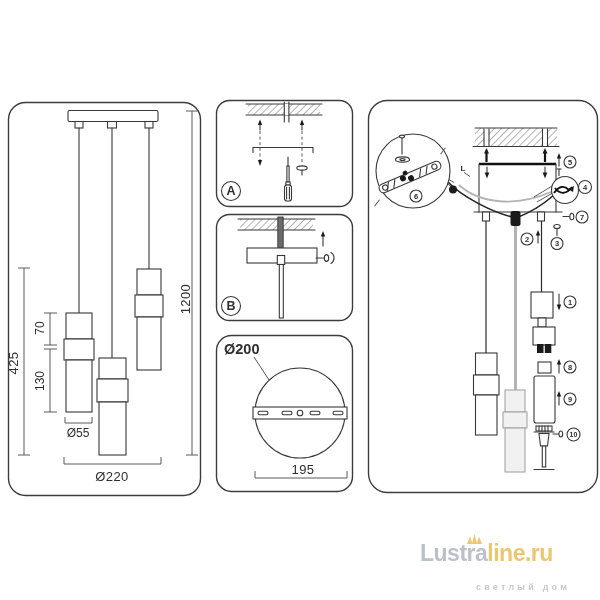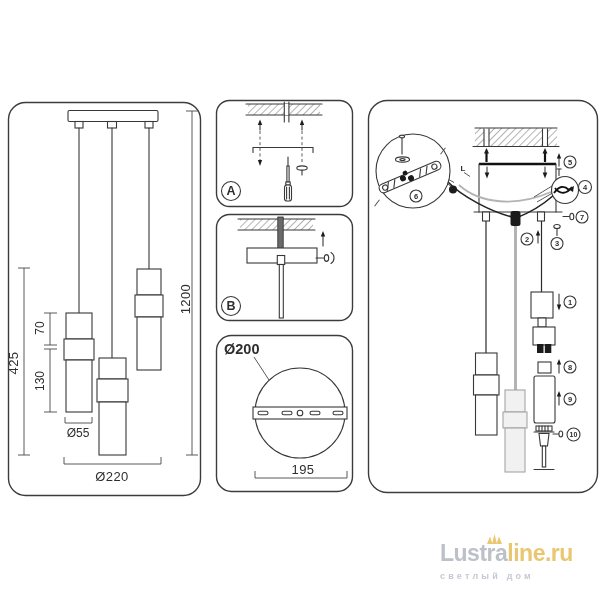--- a/index.html
+++ b/index.html
@@ -15,26 +15,26 @@
   svg .bk  { fill:#1b1b1b; stroke:none; }
   svg .gw  { stroke:#b3b3b3; fill:none; }
   svg .gf  { stroke:#a5a5a5; fill:#f1f1f1; stroke-width:1.1; }
   svg text.t  { font-family:"Liberation Sans","DejaVu Sans",sans-serif; fill:#2e2e2e; }
   svg text.dim { font-size:13px; letter-spacing:0.4px; }
   svg text.dimS { font-size:12px; }
   svg text.pl  { font-size:12.5px; font-weight:600; }
   svg text.big { font-size:14.5px; font-weight:700; }
   svg text.stp { font-size:7.5px; font-weight:600; }
   svg text.wl  { font-size:8px; font-weight:600; }
-  .watermark { position:absolute; left:440px; top:541px; width:150px; opacity:0.95; }
+  .watermark { position:absolute; left:420px; top:541px; width:150px; opacity:0.95; }
   .wm-brand { position:relative; font-size:23px; font-weight:700; line-height:1.05; white-space:nowrap; letter-spacing:-0.5px; }
   .wm-gray { color:#b9bdc6; }
   .wm-gold { color:#e9c46a; }
   .wm-icon { position:absolute; left:45px; top:-7px; }
-  .wm-tagline { margin-top:6px; text-align:left; font-size:9px; letter-spacing:3.2px; color:#c2c7cf; font-weight:600; }
+  .wm-tagline { margin-top:17px; text-align:right; font-size:9px; letter-spacing:3.2px; color:#c2c7cf; font-weight:600; }
 </style>
 </head>
 <body>
 
 <svg class="diagram" width="600" height="600" viewBox="0 0 600 600">
   <defs>
     <pattern id="hatch" width="5" height="5" patternUnits="userSpaceOnUse" patternTransform="rotate(45)">
       <line x1="0" y1="0" x2="0" y2="5" stroke="#555" stroke-width="0.9"></line>
     </pattern>
   </defs>

